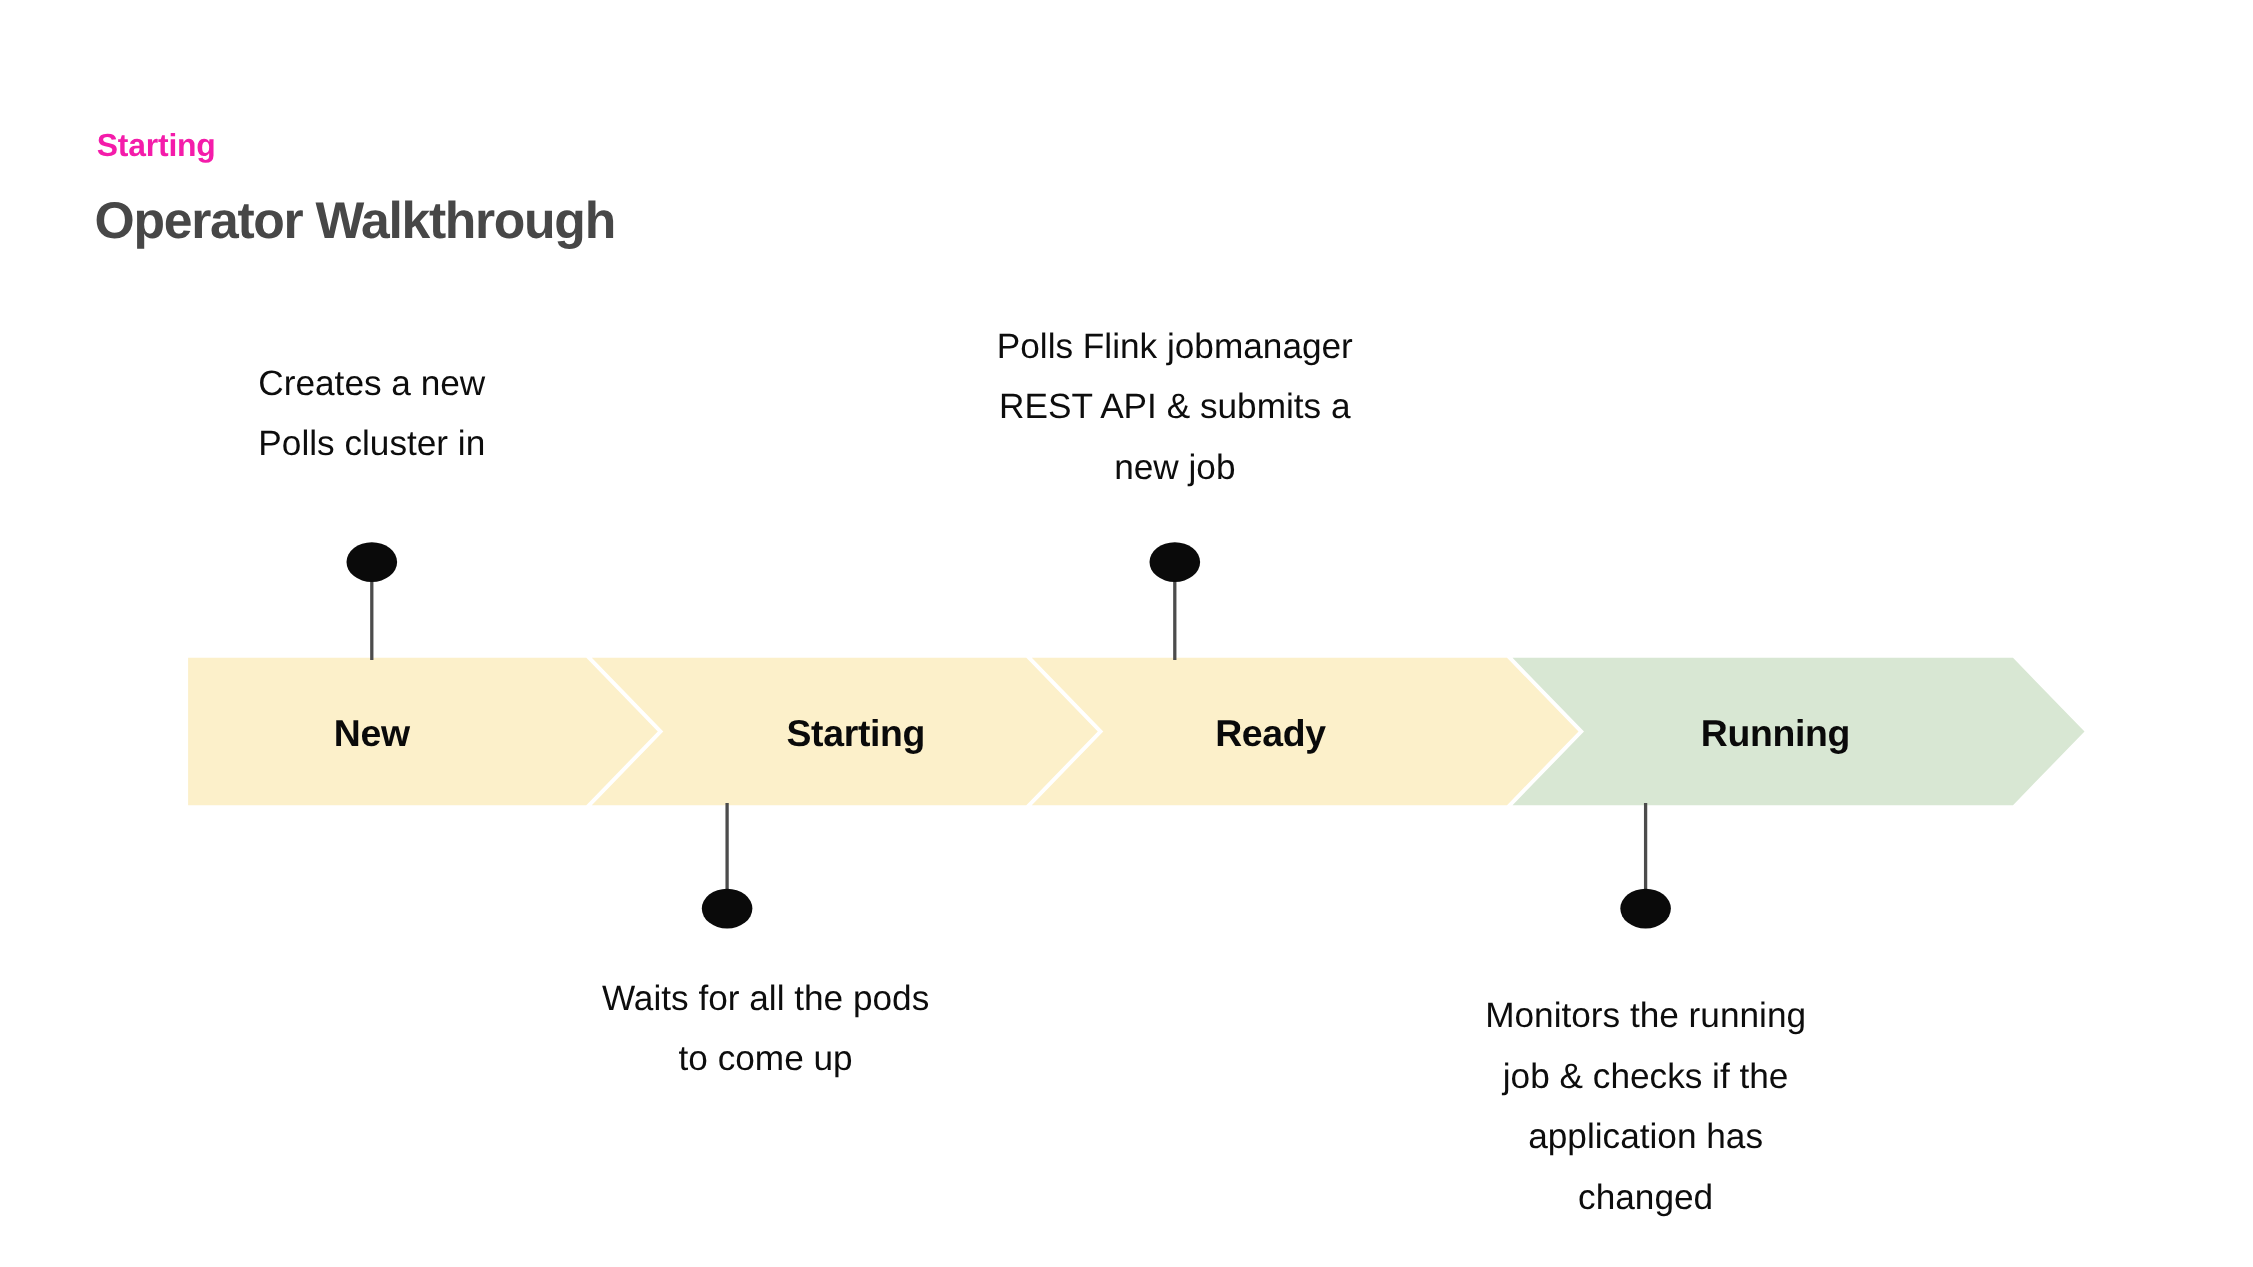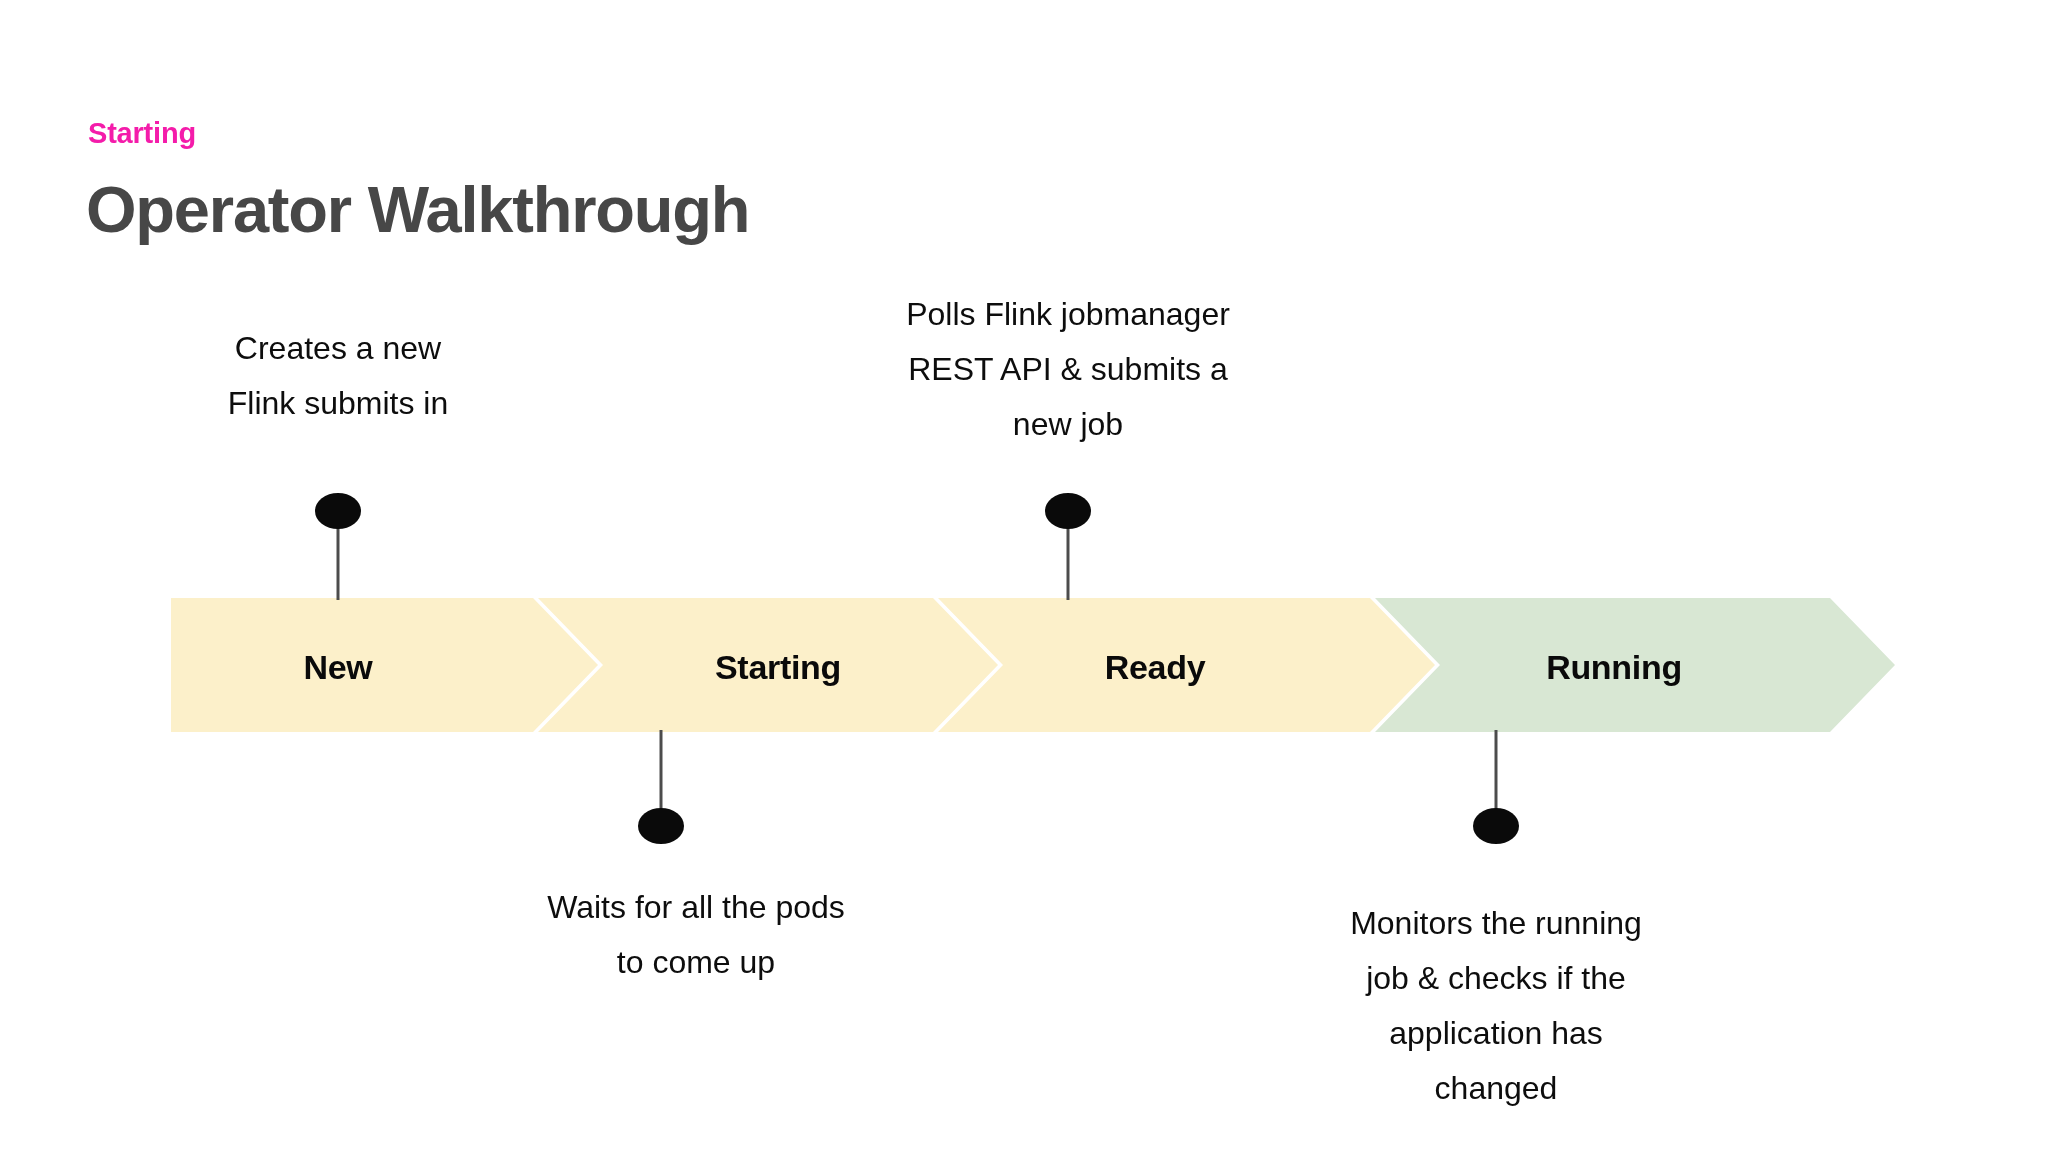--- a/index.html
+++ b/index.html
@@ -30,21 +30,21 @@
     font-size: 29px;
     font-weight: bold;
     letter-spacing: -0.2px;
     color: #F41CAA;
     white-space: nowrap;
   }
   #page-title {
     position: absolute;
     left: 86px;
     top: 172px;
-    font-size: 65px;
+    font-size: 47px;
     font-weight: bold;
     letter-spacing: -1.2px;
     color: #474747;
     white-space: nowrap;
   }
 
   
   #pipeline-svg {
     position: absolute;
     left: 0;
@@ -110,21 +110,21 @@
     <ellipse cx="1496" cy="826" rx="23" ry="18" fill="#0A0A0A"></ellipse>
   </svg>
 
   <div class="stage-label" style="left:338px;  top:648px;">New</div>
   <div class="stage-label" style="left:754px;  top:648px;margin-left:24px;">Starting</div>
   <div class="stage-label" style="left:1155px; top:648px;">Ready</div>
   <div class="stage-label" style="left:1614px; top:648px;">Running</div>
 
   <div class="annotation" style="left:338px; top:321px;">
     <span class="ln">Creates a new</span>
-    <span class="ln">Flink submits in</span>
+    <span class="ln">Polls cluster in</span>
   </div>
 
   <div class="annotation" style="left:1068px; top:287px;">
     <span class="ln">Polls Flink jobmanager</span>
     <span class="ln">REST API &amp; submits a</span>
     <span class="ln">new job</span>
   </div>
 
   <div class="annotation" style="left:661px; top:880px;margin-left:35px;">
     <span class="ln">Waits for all the pods</span>

